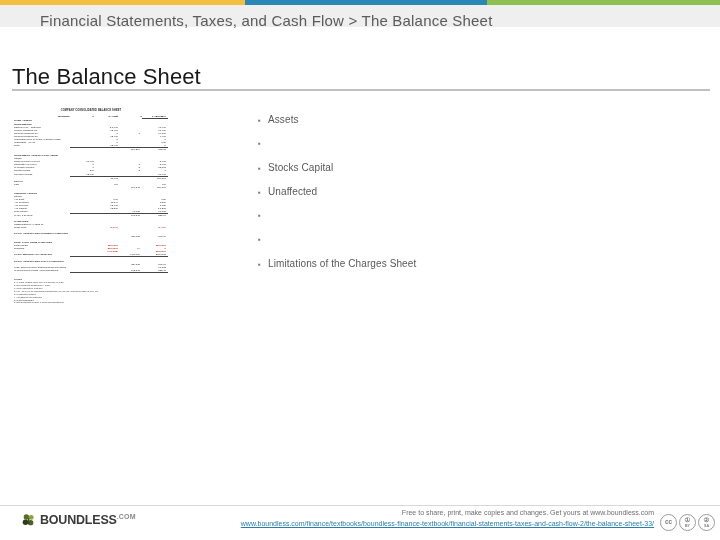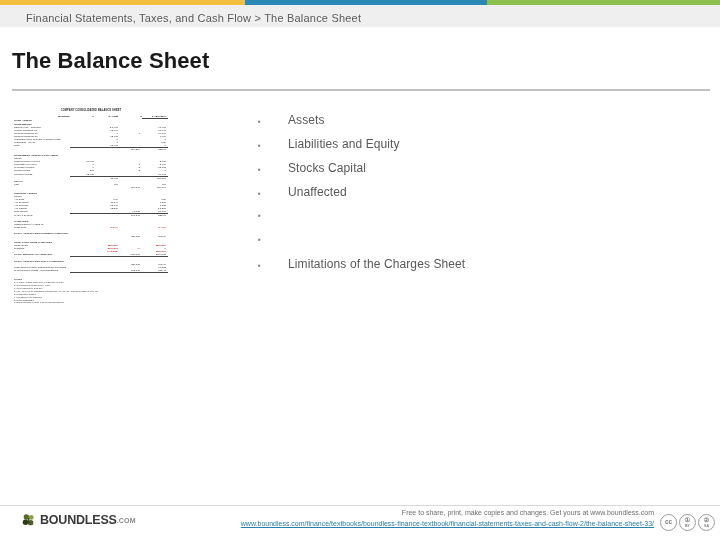--- a/index.html
+++ b/index.html
@@ -31,36 +31,36 @@
   .crumb-band {
     position: absolute;
     top: 5px; left: 0;
     width: 720px;
     height: 22px;
     background: #efefef;
   }
   .crumb-text {
     position: absolute;
     top: 7px;
-    left: 14px;
-    font-size: 11px;
+    left: 28px;
+    font-size: 15px;
     color: #5b5b5b;
     letter-spacing: .2px;
     white-space: nowrap;
     padding-left: 12px;
   }
 
   
   .title {
     position: absolute;
-    top: 48px;
+    top: 64px;
     left: 12px;
     font-size: 22px;
     color: #1a1a1a;
-    font-weight: bold;
+    font-weight: normal;
     margin: 0;
     letter-spacing: .1px;
   }
   .title-rule {
     position: absolute;
     top: 89px;
     left: 12px;
     width: 698px;
     height: 2px;
     background: #c0c0c0;
@@ -129,42 +129,40 @@
     height: 24px;
   }
   .bullet-mark {
     width: 10px;
     flex: 0 0 10px;
     font-size: 8px;
     color: #7a7a7a;
     line-height: 24px;
   }
   .bullet-label {
-    font-size: 12px;
+    font-size: 10px;
     color: #58595b;
     line-height: 24px;
     letter-spacing: .1px;
-    margin-left: 20px;
   }
 
   
   .footer-rule {
     position: absolute;
     top: 505px;
     left: 0;
     width: 720px;
     height: 1px;
     background: #d8d8d8;
   }
   .logo-wrap {
     position: absolute;
     top: 513px;
     left: 22px;
     display: flex;
-    align-items: center;
   }
   .logo-mark { width: 14px; height: 14px; margin-right: 4px; }
   .logo-text {
     font-size: 12.5px;
     font-weight: bold;
     color: #3a3a3a;
     letter-spacing: -.2px;
   }
   .logo-tld {
     font-size: 7px;
@@ -538,21 +536,20 @@
   </div>
 </div>
 
 <div class="bullets" id="bullet-list">
     <div class="bullet-item">
       <span class="bullet-mark">▪</span>
       <span class="bullet-label">Assets</span>
     </div>
     <div class="bullet-item">
       <span class="bullet-mark">▪</span>
-      <span class="bullet-label">Liabilities and Equity</span>
     </div>
     <div class="bullet-item">
       <span class="bullet-mark">▪</span>
       <span class="bullet-label">Stocks Capital</span>
     </div>
     <div class="bullet-item">
       <span class="bullet-mark">▪</span>
       <span class="bullet-label">Unaffected</span>
     </div>
     <div class="bullet-item">

